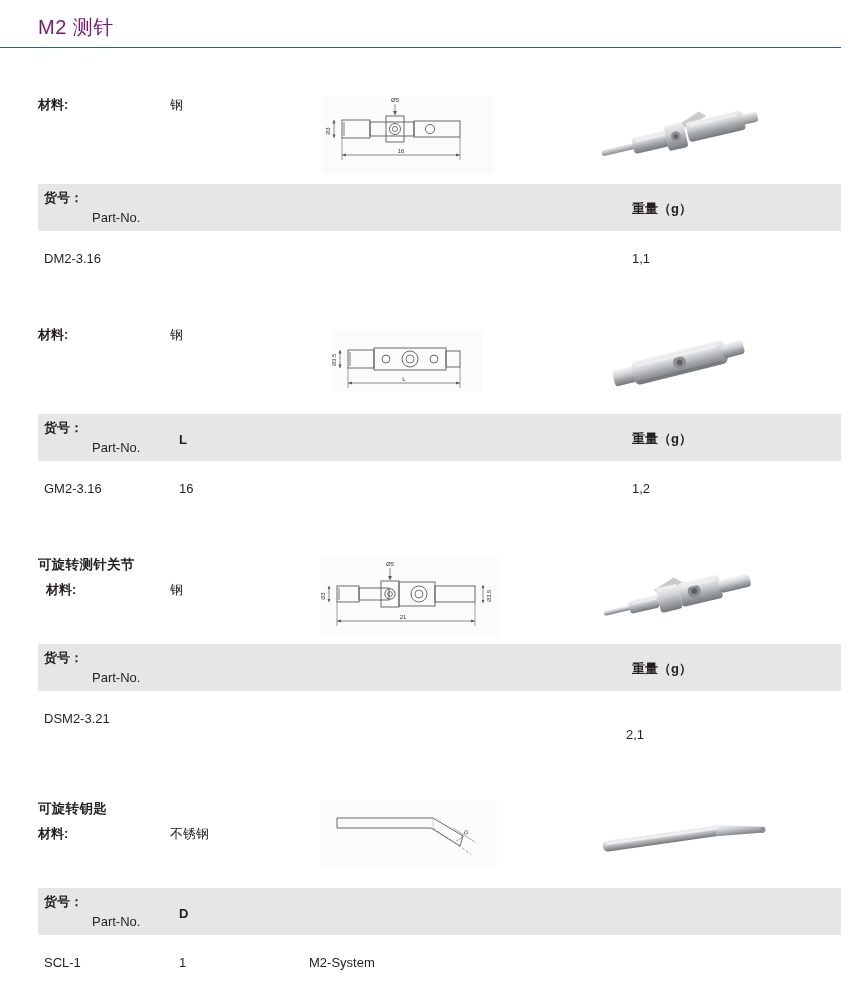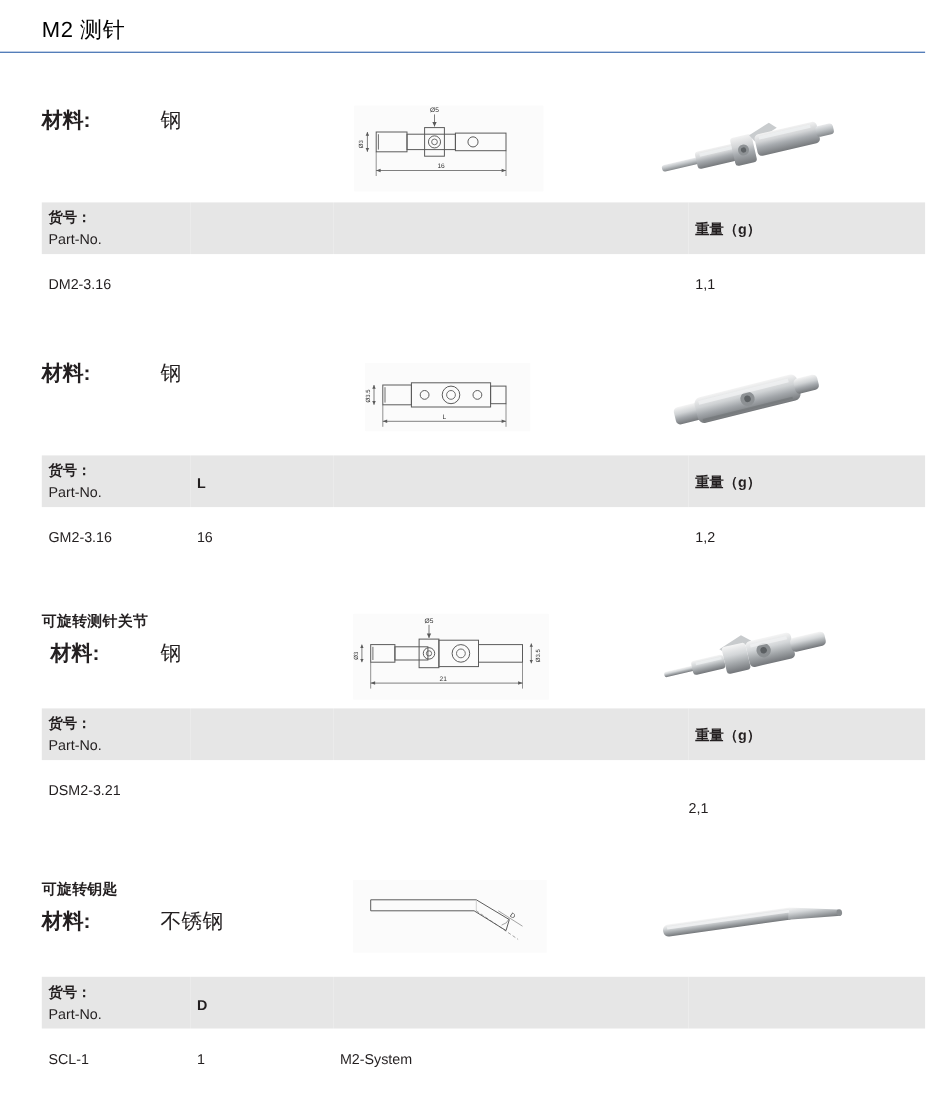--- a/index.html
+++ b/index.html
@@ -23,21 +23,21 @@
   }
 
   
   .page-header {
     padding: 14px 0 6px 38px;
     border-bottom: 1.5px solid #2b5fa8;
     margin: 0 22px 0 0;
   }
   .page-title {
     font-size: 20px;
-    color: #000000;
+    color: #701a75;
     font-weight: 400;
     letter-spacing: 0.5px;
   }
 
   
   .product-block {
     margin: 0 22px 0 38px;
     position: relative;
   }
   .spec-row {
@@ -53,21 +53,22 @@
   }
   .spec-title {
     font-size: 13.5px;
     font-weight: bold;
     color: #231f20;
     margin-bottom: 7px;
     letter-spacing: 0.3px;
   }
   .spec-material-line {
     display: flex;
-    font-size: 19px;
+    font-size: 13px;
+    gap: 24px;
   }
   .spec-material-label {
     font-weight: bold;
     width: 108px;
     flex: 0 0 108px;
   }
   .spec-material-value {
     font-weight: normal;
   }
   .indent-1 .spec-material-label { padding-left: 8px; width: 100px; flex: 0 0 100px;}
@@ -98,20 +99,21 @@
     background: #e6e6e6;
     padding: 0;
   }
   .hdr-cell {
     padding: 5px 0 2px 6px;
     font-weight: bold;
   }
   .hdr-sub {
     padding: 1px 0 6px 6px;
     font-weight: normal;
+    margin-left: 48px;
   }
   .col-part { width: 135px; }
   .col-dim  { width: 130px; text-align: left; }
   .col-mid  { width: auto; }
   .col-weight { width: 215px; text-align: center; }
 
   .part-table tbody td {
     padding: 20px 0 4px 6px;
     font-size: 13px;
   }

